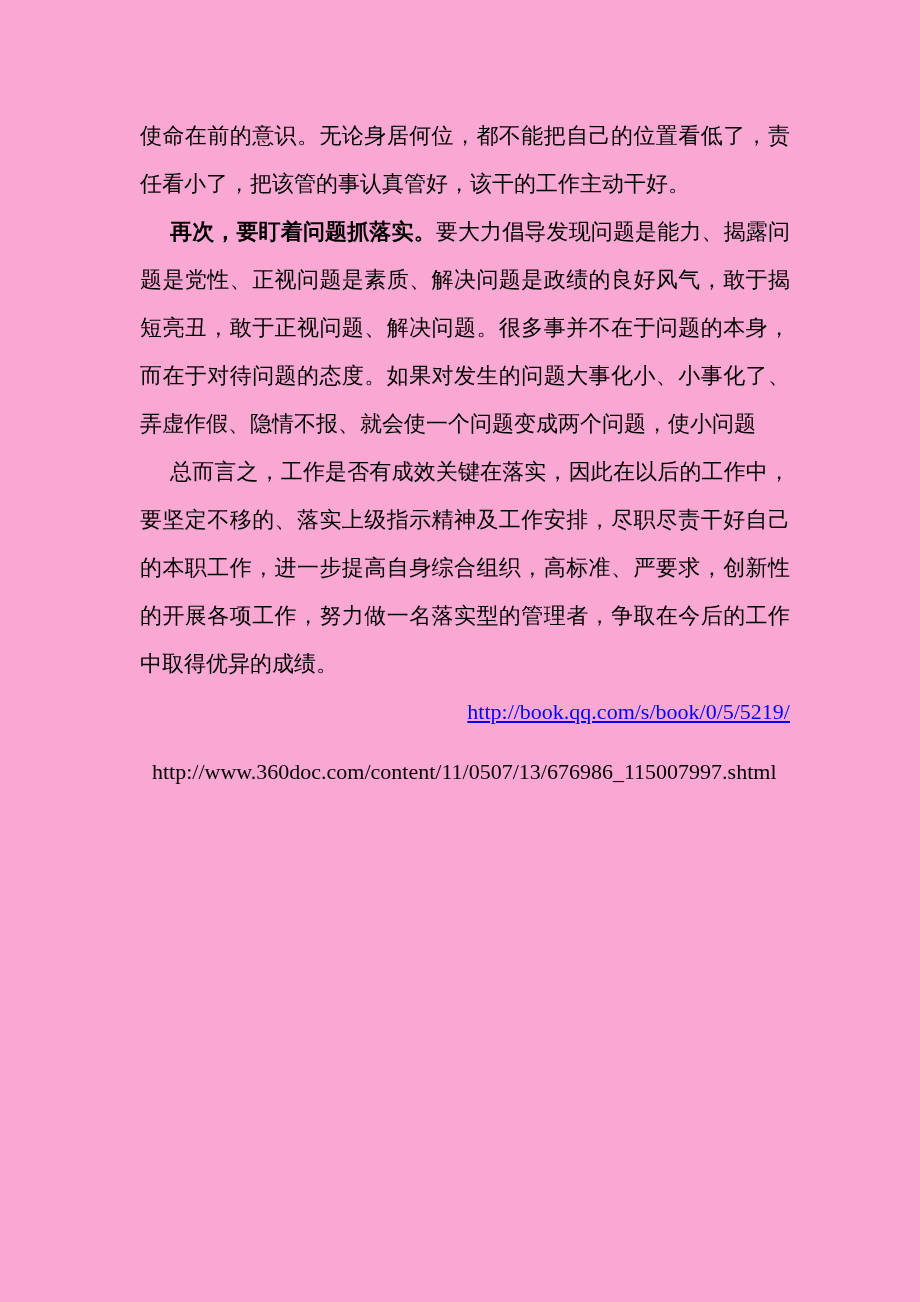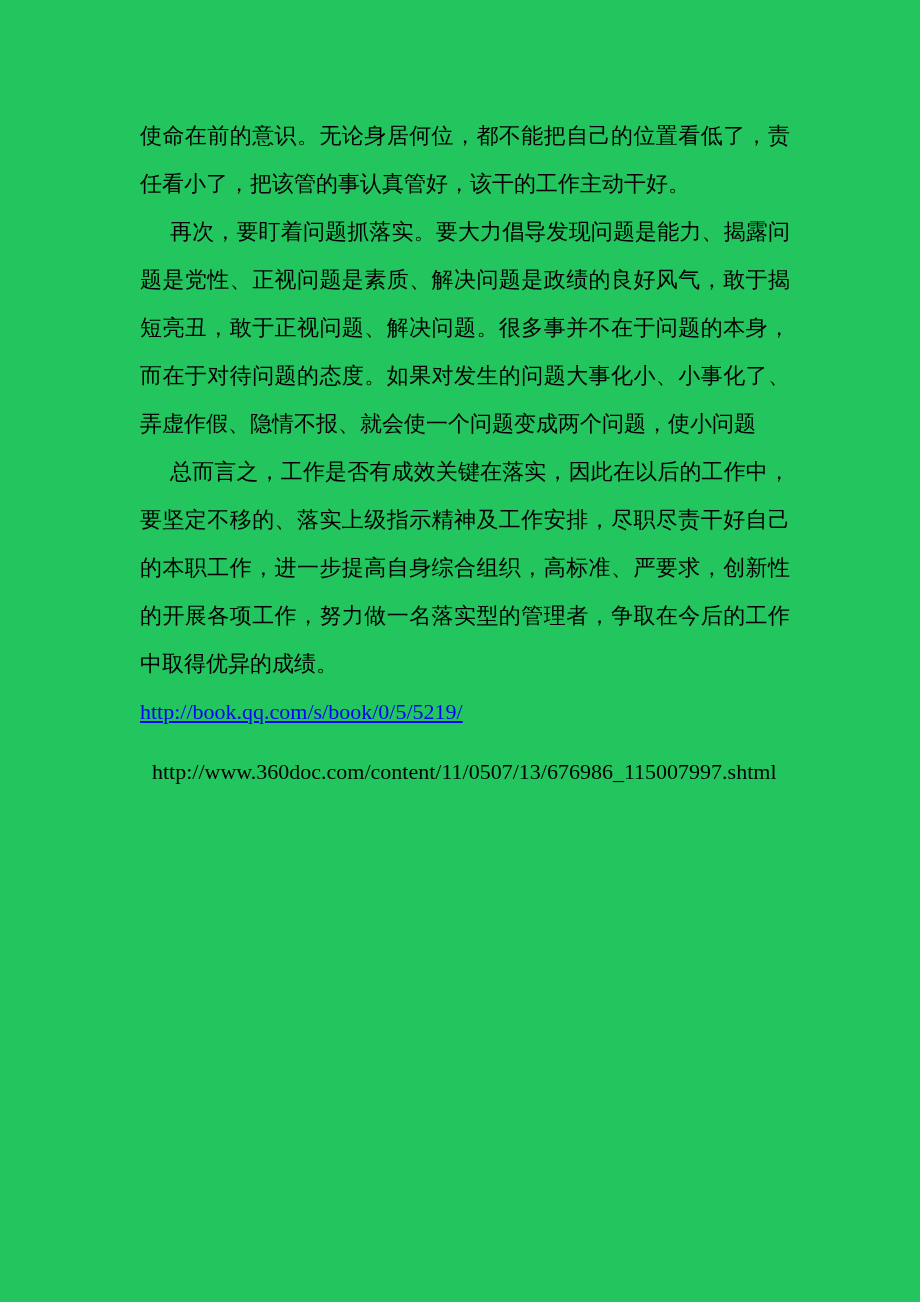--- a/index.html
+++ b/index.html
@@ -10,40 +10,40 @@
   body {
     width: 920px;
     height: 1302px;
     overflow: hidden;
   }
   .doc-page {
     box-sizing: border-box;
     width: 920px;
     height: 1302px;
     padding: 112px 130px 0 140px;
-    background: #22c55e;
+    background: #f9a8d4;
     font-family: "Liberation Serif", "DejaVu Serif", serif;
     font-size: 22px;
     line-height: 48px;
     color: #000000;
   }
   .para {
     margin: 0;
     text-align: justify;
     text-justify: inter-ideograph;
   }
   .para.indent {
     text-indent: 30px;
   }
   .bold-lead {
-    font-weight: normal;
+    font-weight: bold;
   }
   .link-line {
     margin: 0;
-    text-align: left;
+    text-align: right;
   }
   .doc-link {
     color: #0000ff;
     text-decoration: underline;
     cursor: pointer;
   }
   .plain-url {
     margin: 12px;
     text-align: left;
     color: #000000;

